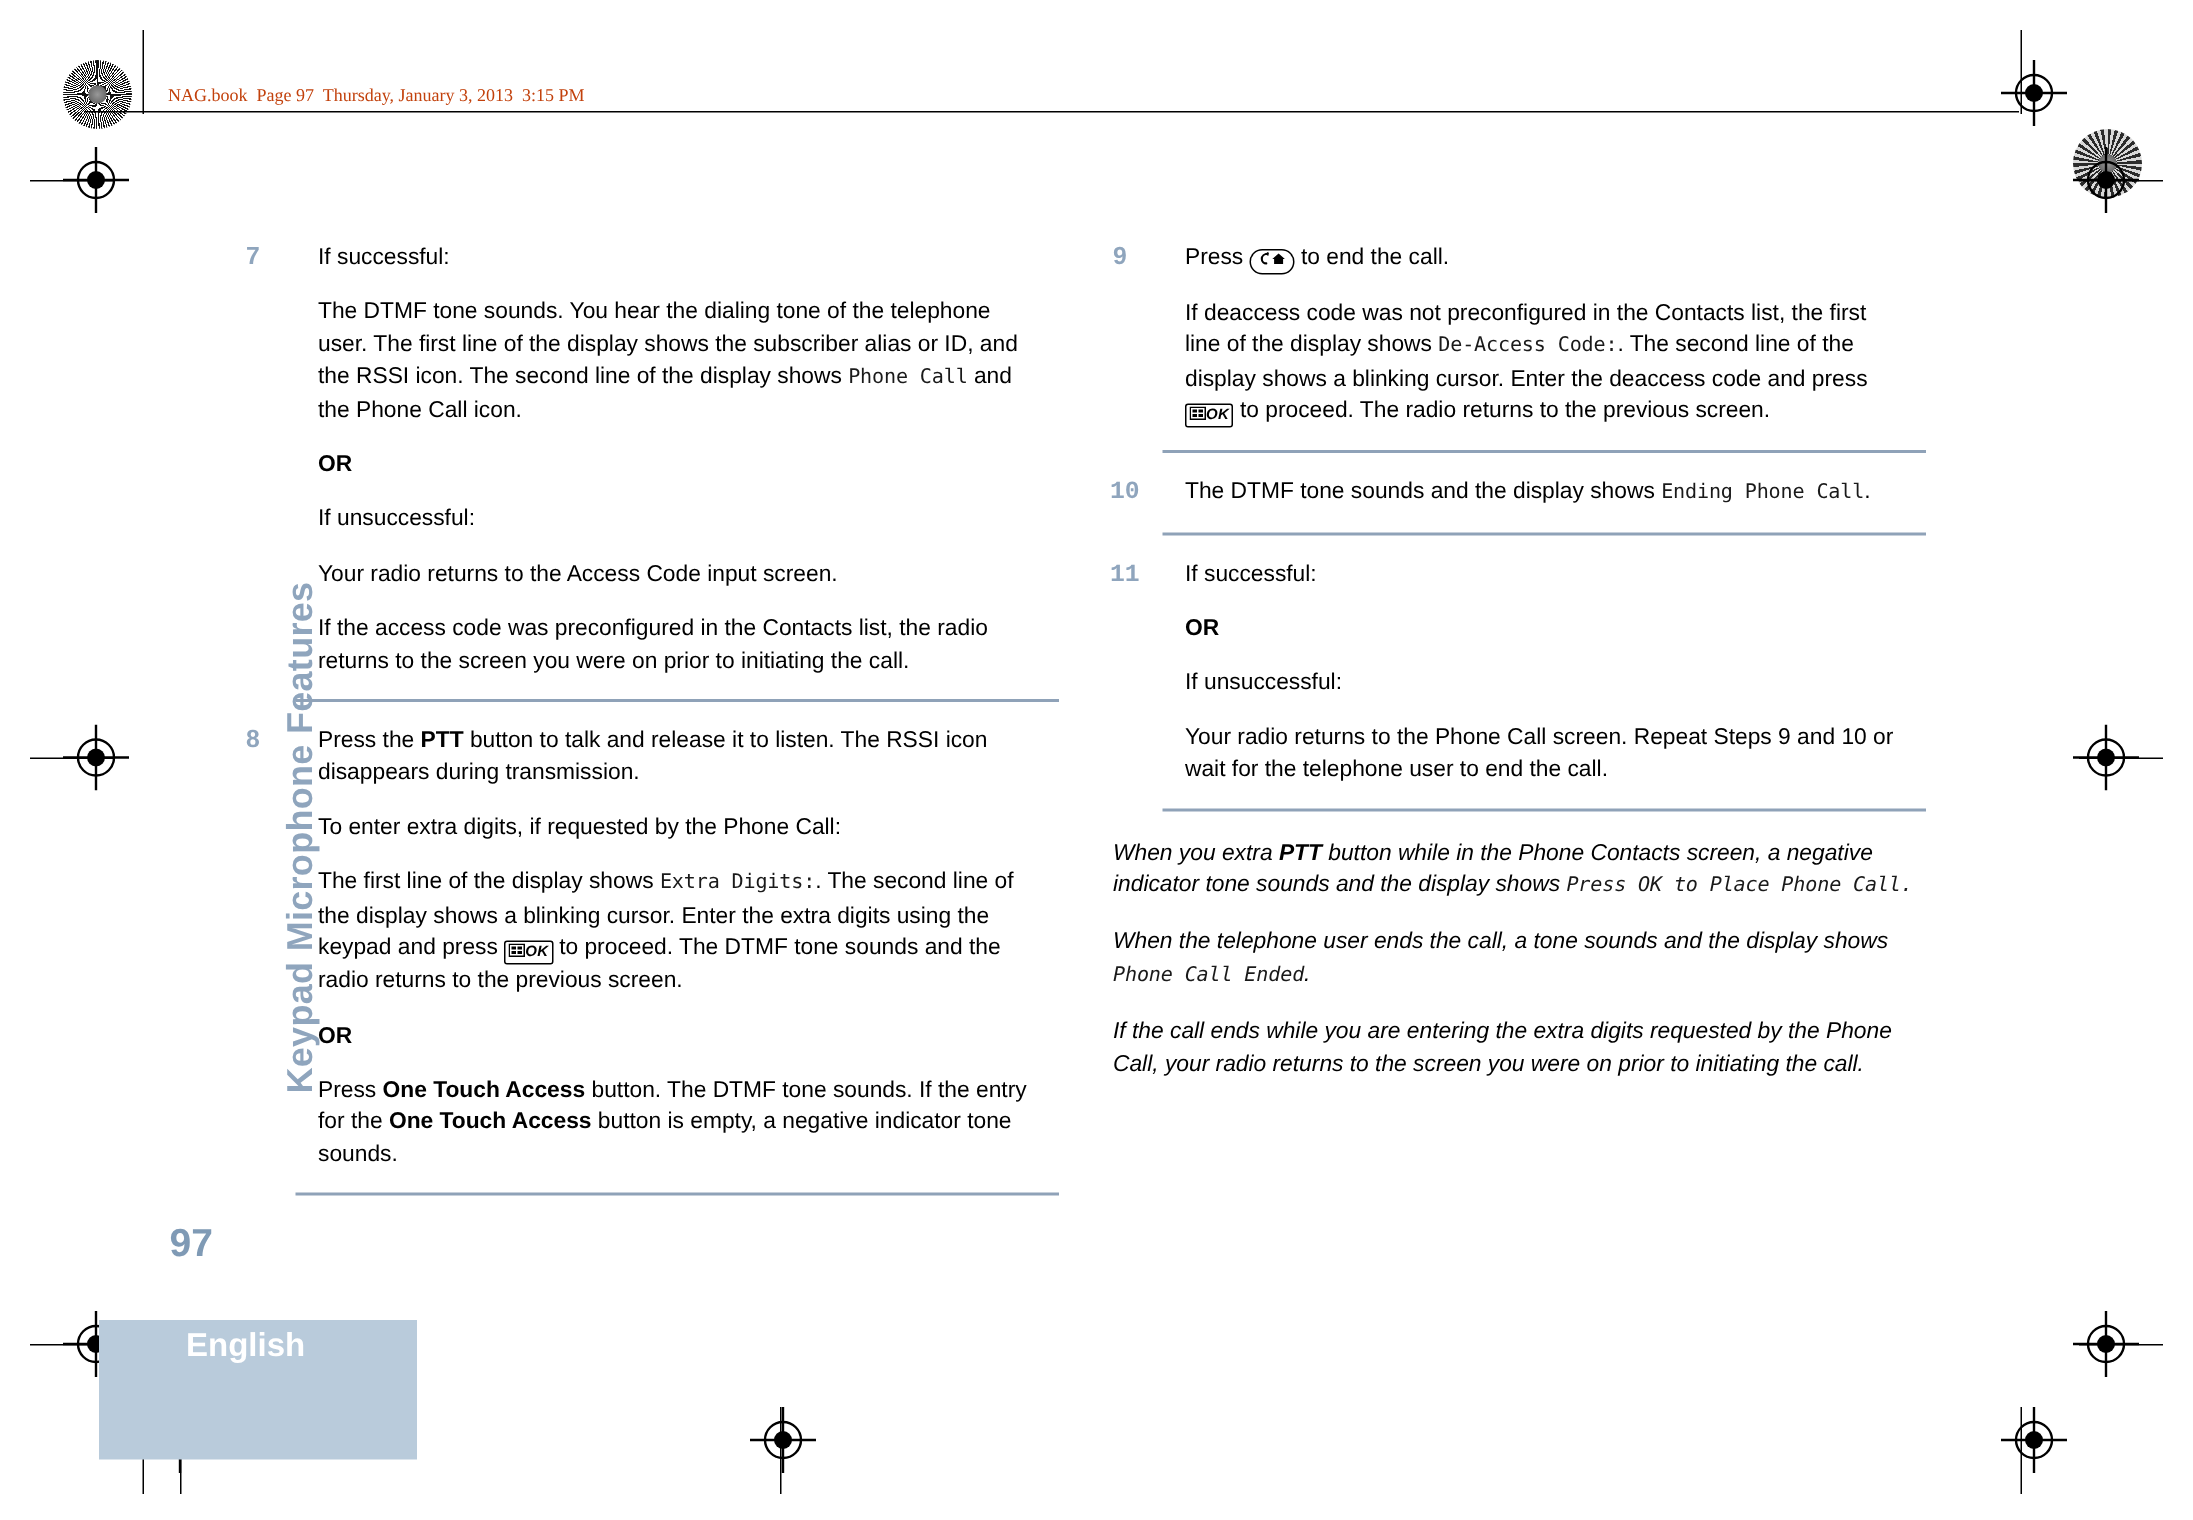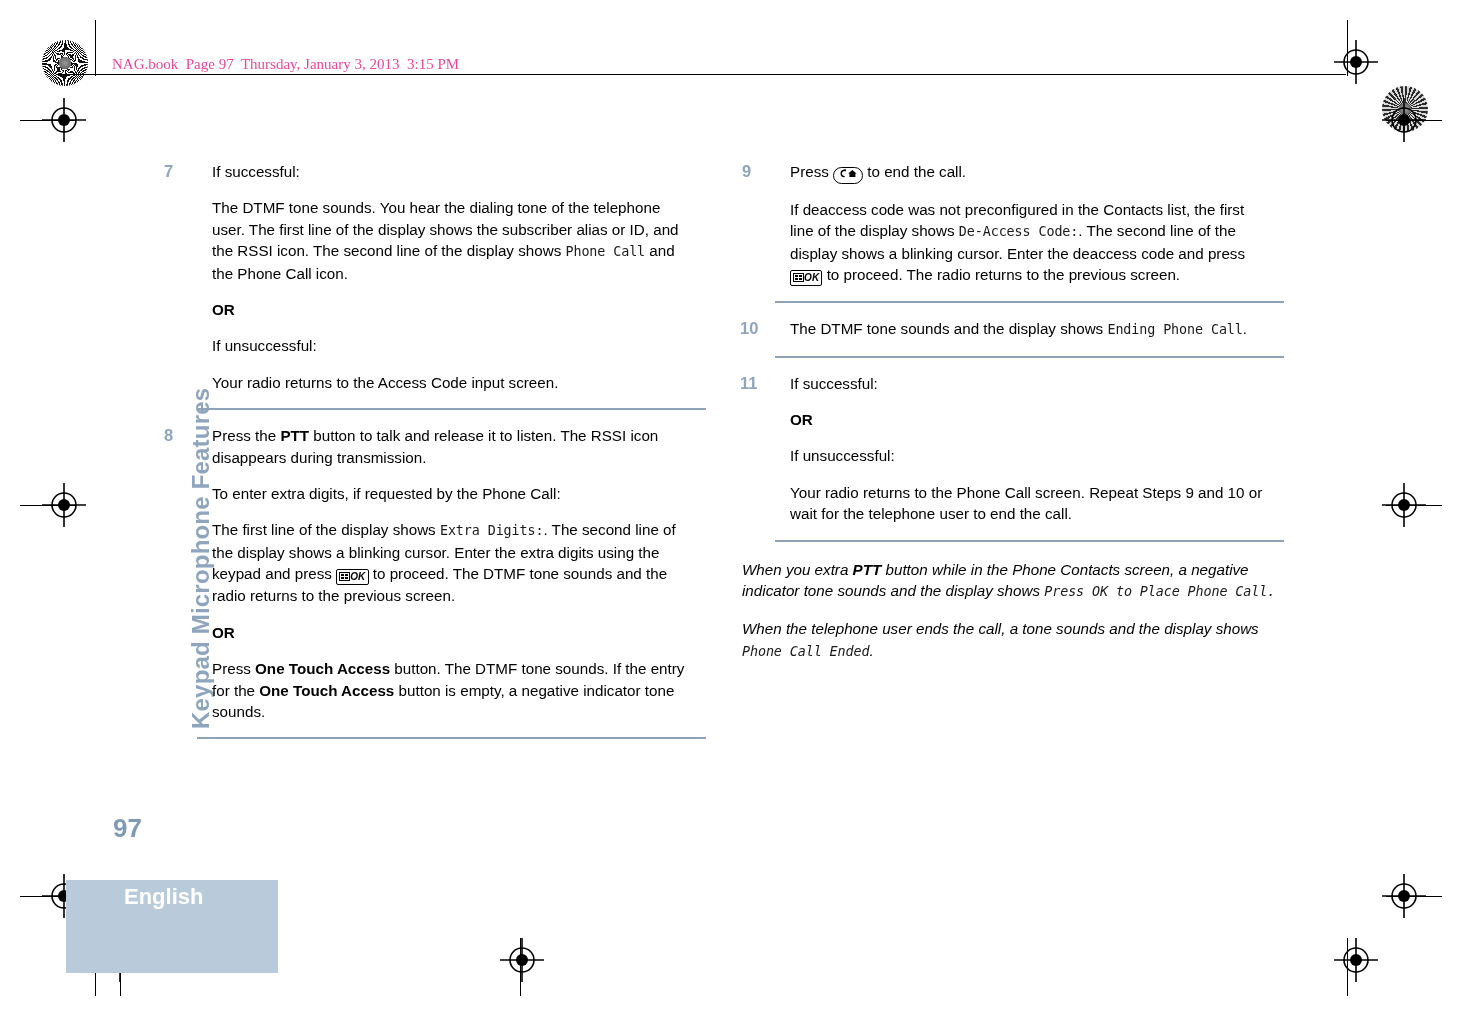--- a/index.html
+++ b/index.html
@@ -26,21 +26,21 @@
   .starburst.alt{
     background:
       repeating-conic-gradient(from 12deg, #2b2b2b 0deg 6deg, #d8d8d8 6deg 12deg);
   }
   .cropline { position:absolute; background:#000; }
 
   
   .file-header{
     position:absolute; left:112px; top:56px;
     font-family:"Liberation Serif", serif;
-    font-size:15px; color:#ec4899; white-space:pre;
+    font-size:12px; color:#c2410c; white-space:pre;
   }
   .header-rule{
     position:absolute; left:56px; top:74px; width:1290px; height:1px; background:#000;
   }
 
   
   .chapter-tab{
     position:absolute;
     left:-9px; top:505px;
     width:420px;
@@ -76,21 +76,21 @@
   .col-left { left:164px; }
   .col-right{ left:742px; }
 
   .step{ position:relative; padding-left:33px; }
   .step-num{
     position:absolute; left:0; top:0;
     width:27px; text-align:left;
     font-size:16.5px; font-weight:bold;
     color:#8fa5bd;
   }
-  .step-num.wide{ left:-2px; }
+  .step-num.wide{ left:-2px;font-family:Liberation Mono, monospace; }
   .step-body p{ margin:15px; }
   .rule{
     height:2px; background:#8fa2b8;
     margin:6px 0 13px 0;
   }
   .rule.indented{ margin-left:33px; }
 
   b, strong { font-weight:bold; }
 
   
@@ -249,20 +249,21 @@
 <div class="col col-left">
 
   <div class="step">
     <span class="step-num">7</span>
     <div class="step-body">
       <p><span>If successful:</span></p>
       <p><span>The DTMF tone sounds. You hear the dialing tone of the telephone user. The first line of the display shows the subscriber alias or ID, and the RSSI icon. The second line of the display shows </span><span class="mono">Phone Call</span><span> and the Phone Call icon.</span></p>
       <p><b>OR</b></p>
       <p><span>If unsuccessful:</span></p>
       <p><span>Your radio returns to the Access Code input screen.</span></p>
+      <p><span>If the access code was preconfigured in the Contacts list, the radio returns to the screen you were on prior to initiating the call.</span></p>
     </div>
   </div>
 
   <div class="rule indented"></div>
 
   <div class="step">
     <span class="step-num">8</span>
     <div class="step-body">
       <p><span>Press the </span><b>PTT</b><span> button to talk and release it to listen. The RSSI icon disappears during transmission.</span></p>
       <p><span>To enter extra digits, if requested by the Phone Call:</span></p>
@@ -322,18 +323,19 @@
     </div>
   </div>
 
   <div class="rule" style="margin-left:33px;"></div>
 
   <div class="notes-wrap">
     <p class="note"><span>When you extra </span><b>PTT</b><span> button while in the Phone Contacts screen, a negative indicator tone sounds and the display shows </span><span class="mono">Press OK to Place Phone Call.</span></p>
 
     <p class="note"><span>When the telephone user ends the call, a tone sounds and the display shows </span><span class="mono">Phone Call Ended</span><span>.</span></p>
 
+    <p class="note"><span>If the call ends while you are entering the extra digits requested by the Phone Call, your radio returns to the screen you were on prior to initiating the call.</span></p>
   </div>
 </div>
 
 <div class="page-number">97</div>
 <div class="lang-band"></div>
 <div class="lang-label">English</div>
 
 </body></html>

